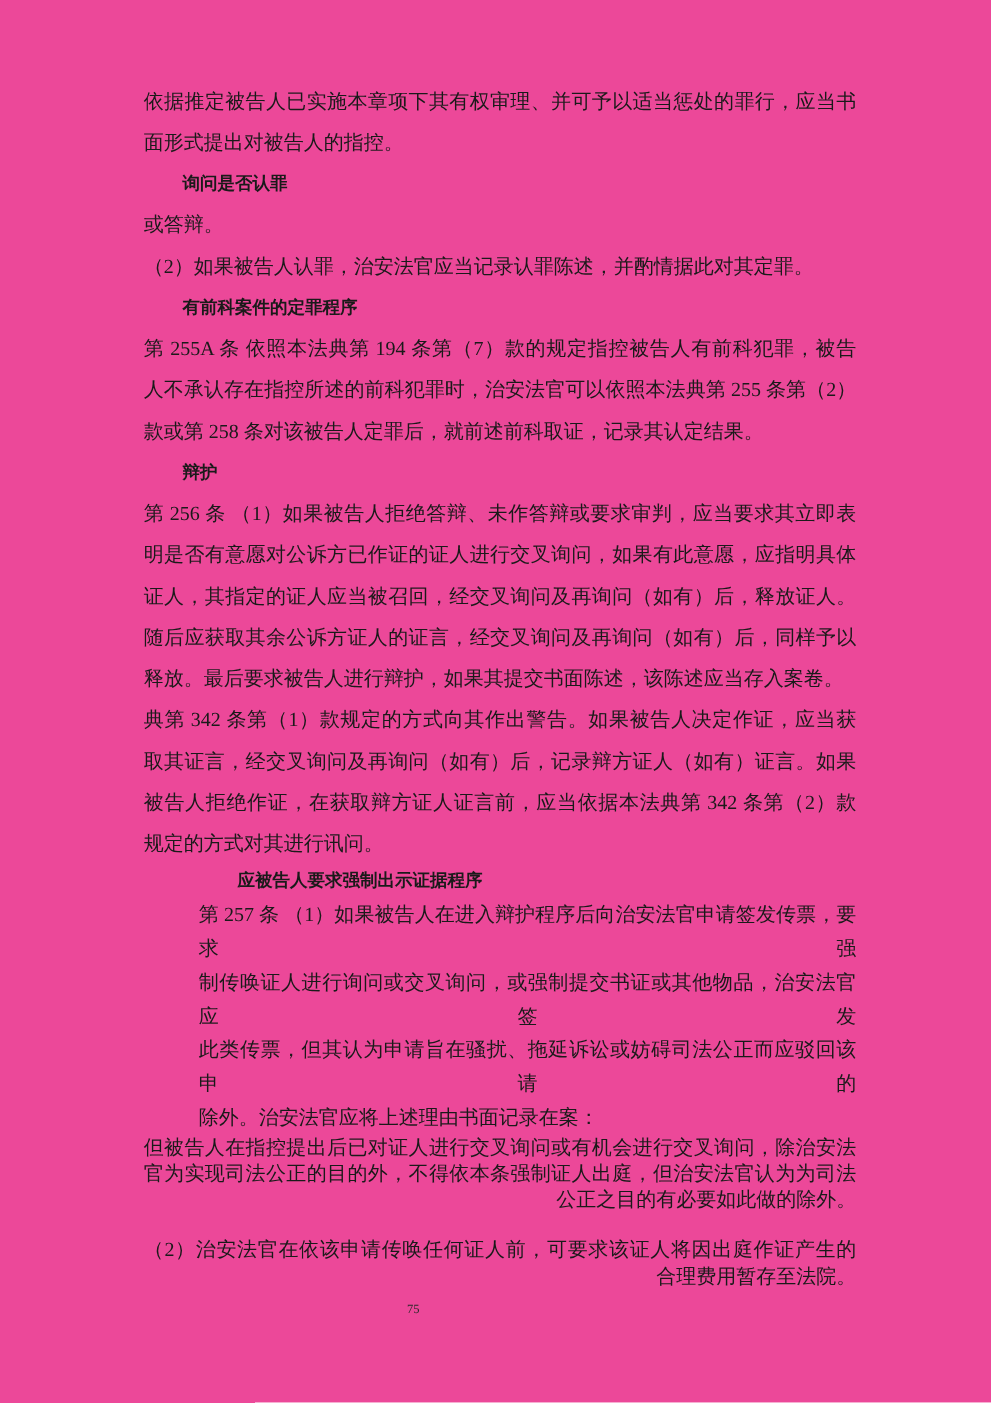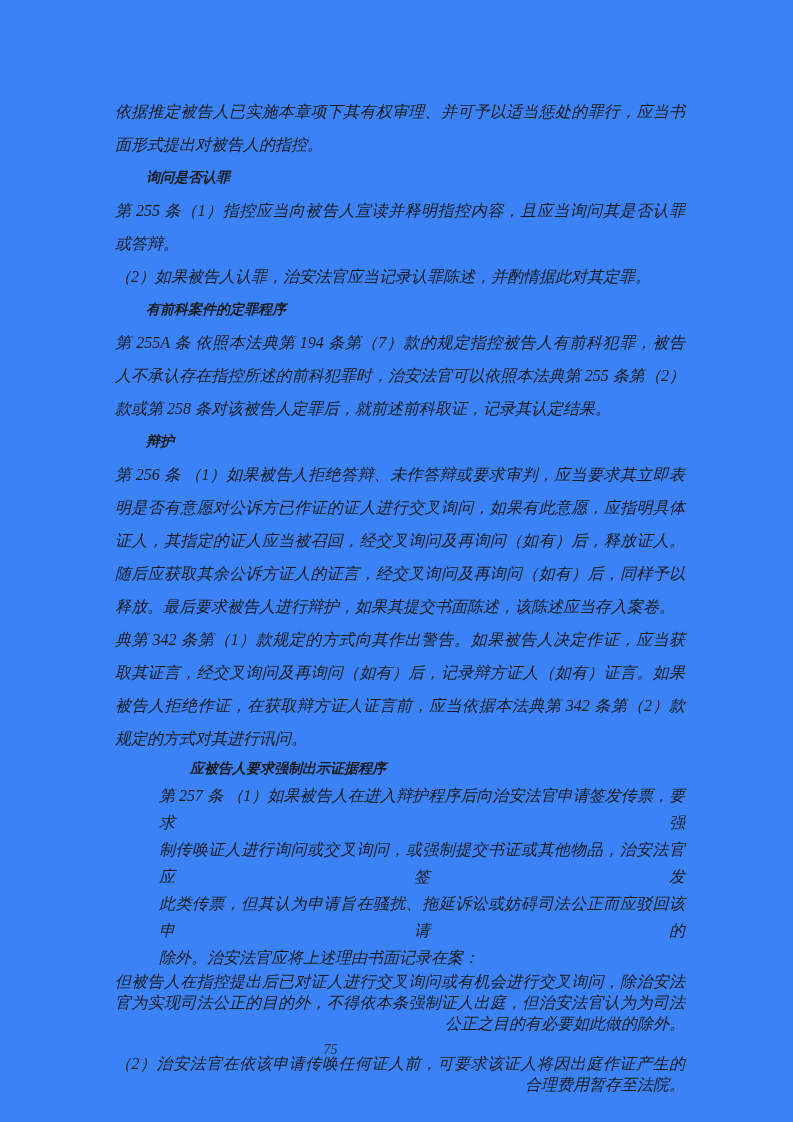--- a/index.html
+++ b/index.html
@@ -4,27 +4,26 @@
 <style>
   html, body {
     margin: 0;
     padding: 0;
     background: #ffffff;
   }
   .page {
     position: relative;
     width: 793px;
     height: 1122px;
-    background: #3b82f6;
+    background: #ec4899;
     box-sizing: border-box;
-    padding: 95px 0 0 115px;
+    padding: 65px 0 0 115px;
     font-family: "Liberation Serif", serif;
     color: #1a1a1a;
     overflow: hidden;
-    font-style: italic;
   }
   .doc-body {
     width: 570px;
   }
   .block {
     margin: 0;
   }
   .line {
     font-size: 16px;
     letter-spacing: 0;
@@ -43,39 +42,38 @@
     padding-left: 31px;
     font-size: 14px;
   }
   .gapped { margin-top: 19px; }
   .page-number {
     position: absolute;
     left: 0;
     width: 661px;
     top: 1042px;
     text-align: center;
-    font-size: 14px;
+    font-size: 10px;
     color: #2a2a2a;
     font-family: "Liberation Serif", serif;
   }
 </style>
 </head>
 <body>
 
 <div class="page">
   <div class="doc-body">
       <div class="block style-a">
         <div class="line fill">依据推定被告人已实施本章项下其有权审理、并可予以适当惩处的罪行，应当书</div>
         <div class="line">面形式提出对被告人的指控。</div>
       </div>
       <div class="block style-a heading">
         <div class="line">询问是否认罪</div>
       </div>
       <div class="block style-a">
-        <div class="line fill">第 255 条（1）指控应当向被告人宣读并释明指控内容，且应当询问其是否认罪</div>
         <div class="line">或答辩。</div>
       </div>
       <div class="block style-a">
         <div class="line">（2）如果被告人认罪，治安法官应当记录认罪陈述，并酌情据此对其定罪。</div>
       </div>
       <div class="block style-a heading">
         <div class="line">有前科案件的定罪程序</div>
       </div>
       <div class="block style-a">
         <div class="line fill">第 255A 条  依照本法典第 194 条第（7）款的规定指控被告人有前科犯罪，被告</div>

